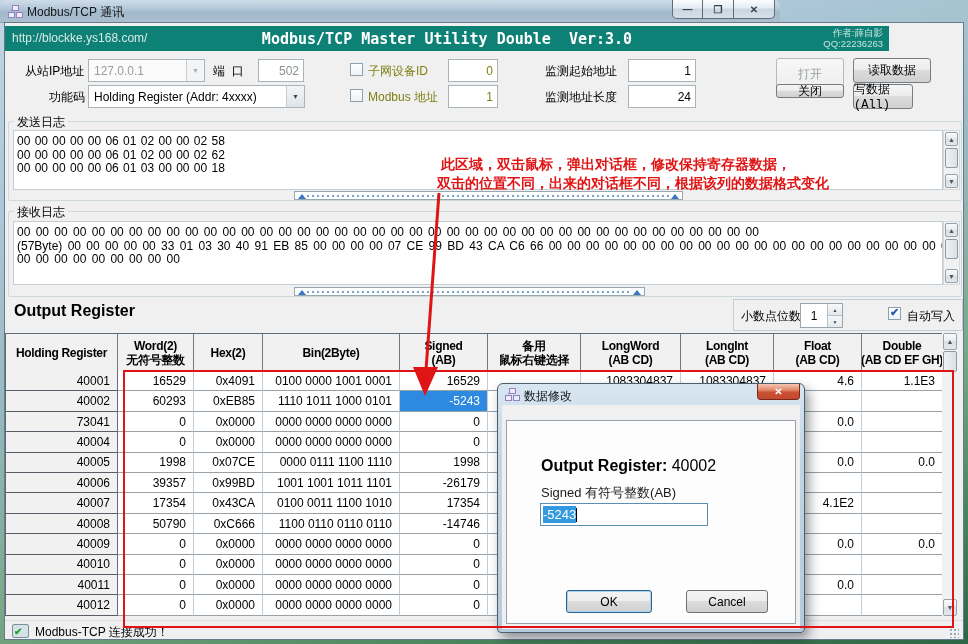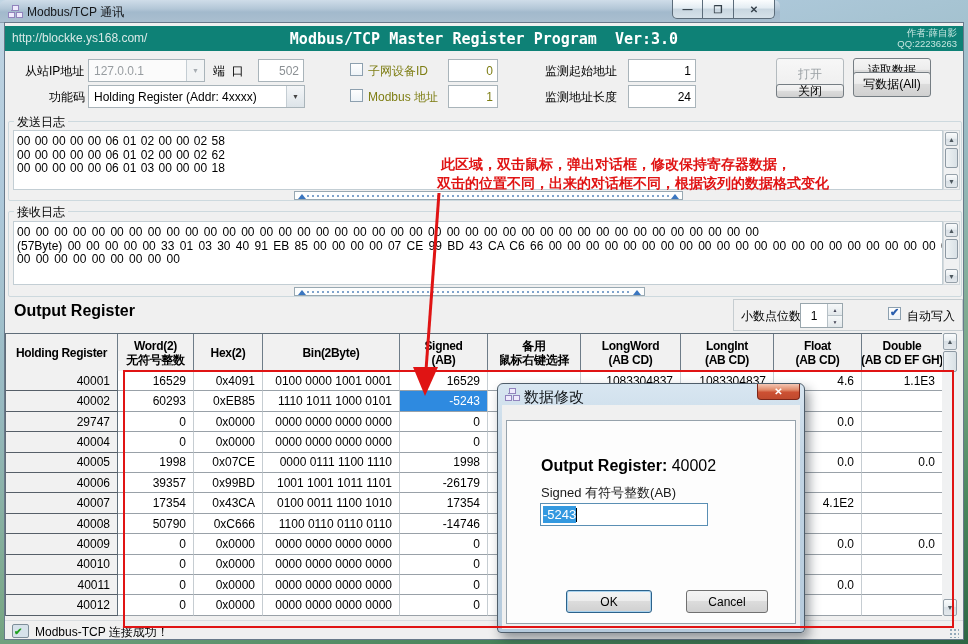--- a/index.html
+++ b/index.html
@@ -14,21 +14,21 @@
   .winbtns{right:5px;top:0;height:19px;display:flex;}
   .winbtn{width:31px;height:19px;box-sizing:border-box;border:1px solid #5c6c7a;border-top:none;
     background:linear-gradient(#fbfdfe 0%,#e3ecf2 45%,#c8d6e0 50%,#d6e1e9 100%);
     color:#35404a;display:flex;align-items:center;justify-content:center;font-size:10px;font-weight:bold;}
   .winbtn+.winbtn{border-left:none;}
   #btn-close{width:41px;border-radius:0 0 5px 0;}
   #btn-min{border-radius:0 0 0 5px;}
   
   #client{left:4px;top:22px;width:960px;height:618px;background:#f0f0f0;border:1px solid #68798a;box-sizing:border-box;}
   
-  #teal{left:5px;top:26px;width:958px;height:25px;background:#0e8176;}
+  #teal{left:5px;top:26px;width:884px;height:25px;background:#0e8176;}
   #url{left:7px;top:5px;font-size:12px;color:#d9e9e7;}
   #prog-title{left:0;top:4px;width:100%;text-align:center;color:#ffffff;font-weight:bold;font-size:15px;
     font-family:"DejaVu Sans Mono",monospace;white-space:pre;letter-spacing:0px;}
   #author{right:6px;top:1px;text-align:right;font-size:9.5px;line-height:11px;color:#c6e6e0;}
   
   .lbl{font-size:12px;color:#000;white-space:pre;}
   .olive{color:#7e7e14;}
   .inp{box-sizing:border-box;background:#fff;border:1px solid #a9b4ba;font-size:12px;display:flex;
     align-items:center;justify-content:flex-end;padding-right:4px;}
   .inp.dis{color:#8b9094;}
@@ -91,21 +91,21 @@
   
   .red-note{position:absolute;color:#e01414;font-weight:bold;font-size:14px;white-space:pre;z-index:70;
     letter-spacing:0px;}
   #red-rect{position:absolute;left:123px;top:370px;width:831px;height:258px;border:2px solid #e01414;
     box-sizing:border-box;z-index:65;}
   
   #dialog{position:absolute;left:497px;top:383px;width:308px;height:250px;z-index:50;
     border:1px solid #4e5d6a;border-radius:6px 6px 4px 4px;box-sizing:border-box;
     background:linear-gradient(#d8e6f1 0%,#c2d5e4 30%,#b5cadc 100%);
     box-shadow:4px 6px 12px rgba(20,30,40,0.45);}
-  #dlg-title{position:absolute;left:26px;top:4px;font-size:15px;color:#101418;}
+  #dlg-title{position:absolute;left:26px;top:4px;font-size:12px;color:#101418;}
   #dlg-close{position:absolute;left:259px;top:0px;width:43px;height:16px;box-sizing:border-box;
     border:1px solid #7c2619;border-top:none;border-radius:0 0 4px 4px;
     background:linear-gradient(#f4c6b4 0%,#e08969 40%,#cc5033 55%,#c04a2e 100%);
     color:#fff;display:flex;align-items:center;justify-content:center;font-size:10px;font-weight:bold;}
   #dlg-client{position:absolute;left:4px;top:21px;width:298px;height:224px;background:#f0f0f0;}
   #dlg-panel{position:absolute;left:4px;top:15px;width:290px;height:204px;background:#fdfdfd;
     border:1px solid #96a2ab;box-sizing:border-box;}
   #dlg-heading{position:absolute;left:34px;top:36px;font-size:16px;color:#000;}
   #dlg-field-label{position:absolute;left:34px;top:63px;font-size:13px;color:#1a1a1a;}
   #dlg-input{position:absolute;left:33px;top:82px;width:168px;height:23px;box-sizing:border-box;
@@ -139,21 +139,21 @@
       <div class="winbtn" id="btn-min">—</div>
       <div class="winbtn" id="btn-max">❐</div>
       <div class="winbtn" id="btn-close">✕</div>
     </div>
   </div>
 
   <div class="abs" id="client"></div>
 
   <div class="abs" id="teal">
     <span class="abs" id="url">http://blockke.ys168.com/</span>
-    <span class="abs" id="prog-title">Modbus/TCP Master Register Program  Ver:3.0</span>
+    <span class="abs" id="prog-title">Modbus/TCP Master Utility Double  Ver:3.0</span>
     <div class="abs" id="author">
       <div>作者:薛自影</div>
       <div>QQ:22236263</div>
     </div>
   </div>
 
   <div class="abs lbl" style="left:25px;top:63px;">从站IP地址</div>
   <div class="abs combo dis" style="left:88px;top:59px;width:117px;height:23px;">
     <span class="txt">127.0.0.1</span>
     <span class="arr">▼</span>
@@ -172,21 +172,21 @@
   <div class="abs combo" style="left:88px;top:85px;width:217px;height:23px;">
     <span class="txt">Holding Register (Addr: 4xxxx)</span>
     <span class="arr">▼</span>
   </div>
   <div class="abs chk" style="left:350px;top:89px;"></div>
   <div class="abs lbl olive" style="left:368px;top:89px;">Modbus 地址</div>
   <div class="abs inp olive" style="left:448px;top:85px;width:50px;height:23px;">1</div>
   <div class="abs lbl" style="left:545px;top:89px;">监测地址长度</div>
   <div class="abs inp" style="left:628px;top:85px;width:68px;height:23px;">24</div>
   <div class="abs btn" style="left:776px;top:84px;width:68px;height:14px;">关闭</div>
-  <div class="abs btn" style="left:853px;top:72px;width:78px;height:25px;">写数据(All)</div>
+  <div class="abs btn" style="left:853px;top:84px;width:60px;height:25px;font-family:Liberation Mono, monospace;">写数据(All)</div>
 
   <div class="abs grp" style="left:8px;top:121px;width:954px;height:80px;"></div>
   <div class="abs grplbl" style="left:14px;top:114px;">发送日志</div>
   <div class="abs logtxt" style="left:13px;top:130px;width:930px;height:60px;padding:4px 0 0 3px;" id="send-log"><div class="logline">00 00 00 00 00 06 01 02 00 00 02 58</div><div class="logline">00 00 00 00 00 06 01 02 00 00 02 62</div><div class="logline">00 00 00 00 00 06 01 03 00 00 00 18</div></div>
   <div class="abs vscroll" style="left:943px;top:130px;width:17px;height:60px;">
     <div class="sbbtn" style="top:1px;">▲</div>
     <div class="sbthumb" style="top:17px;height:20px;"></div>
     <div class="sbbtn" style="bottom:1px;">▼</div>
   </div>
   <div class="abs hscroll" style="left:294px;top:191px;width:389px;height:9px;">
@@ -275,21 +275,21 @@
       <div class="cell rowlbl">40002</div>
       <div class="cell">60293</div>
       <div class="cell">0xEB85</div>
       <div class="cell">1110 1011 1000 0101</div>
       <div class="cell sel">-5243</div>
       <div class="cell"></div>
       <div class="cell"></div>
       <div class="cell"></div>
       <div class="cell"></div>
       <div class="cell"></div>
-      <div class="cell rowlbl">29747</div>
+      <div class="cell rowlbl">73041</div>
       <div class="cell">0</div>
       <div class="cell">0x0000</div>
       <div class="cell">0000 0000 0000 0000</div>
       <div class="cell">0</div>
       <div class="cell"></div>
       <div class="cell"></div>
       <div class="cell"></div>
       <div class="cell">0.0</div>
       <div class="cell"></div>
       <div class="cell rowlbl">40004</div>

